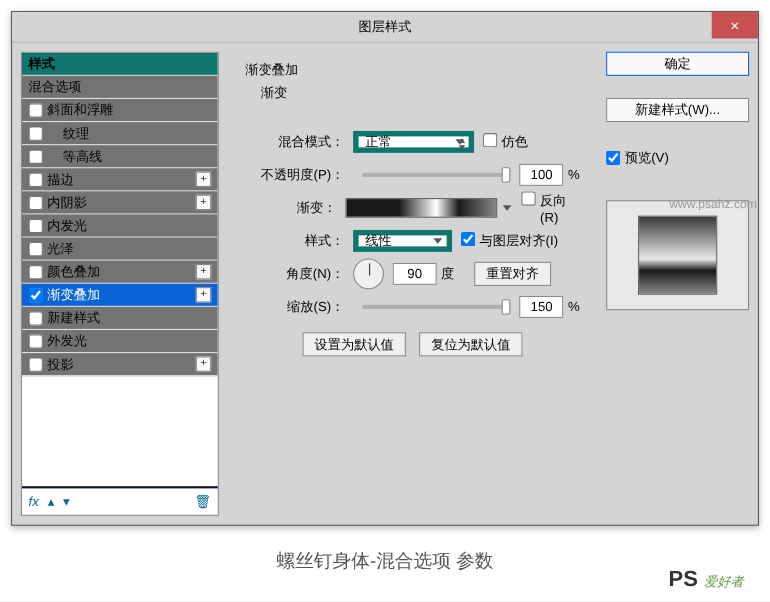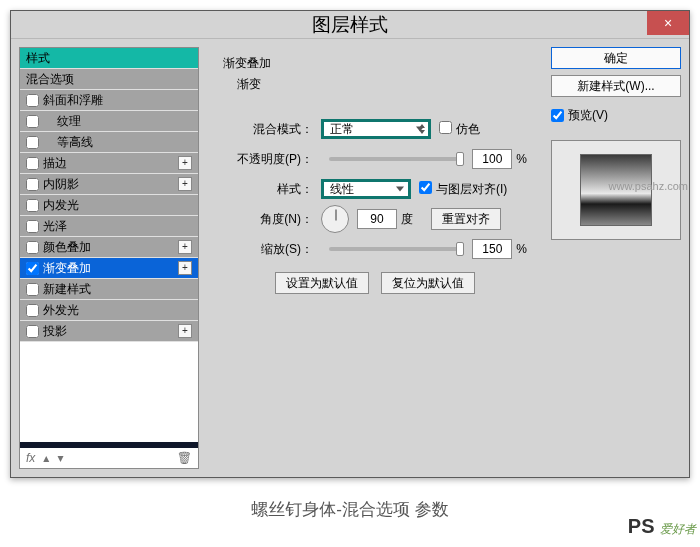--- a/index.html
+++ b/index.html
@@ -1,63 +1,63 @@
 <!DOCTYPE html>
 <html><head>
 <meta charset="utf-8">
 <style>
 *{box-sizing:border-box;margin:0;padding:0;font-family:"Microsoft YaHei","SimSun",sans-serif;font-size:12px}
 body{background:#fff;width:700px;height:547px;position:relative}
 .page{padding:10px}
 .dialog{width:680px;height:468px;background:#d4d4d4;border:1px solid #5a5a5a;box-shadow:0 2px 6px rgba(0,0,0,.3);margin:0 auto}
 .titlebar{height:28px;background:#d4d4d4;border-bottom:1px solid #b8b8b8;position:relative;display:flex;align-items:center;justify-content:center}
-.titlebar .title{font-size:19px}
+.titlebar .title{font-size:12px}
 .titlebar .close{position:absolute;right:0;top:0;width:42px;height:24px;background:#c75050;color:#fff;display:flex;align-items:center;justify-content:center;font-size:14px;cursor:pointer}
 .body{display:flex;padding:8px;gap:8px;height:calc(100% - 28px)}
 .styles-panel{width:180px;background:#fff;border:1px solid #8a8a8a;display:flex;flex-direction:column}
 .styles-list{flex:1;overflow:hidden}
-.style-row{height:21px;display:flex;align-items:center;padding:0 6px;border-bottom:1px solid #e0e0e0;background:#a3a3a3;position:relative}
-.style-row.header{background:#14b8a6;font-weight:normal}
+.style-row{height:21px;display:flex;align-items:center;padding:0 6px;border-bottom:1px solid #e0e0e0;background:#737373;position:relative}
+.style-row.header{background:#0f766e;font-weight:bold}
 .style-row.selected{background:#0a64d8;color:#fff}
 .style-row input[type=checkbox]{margin-right:4px}
 .style-row .indent{margin-left:14px}
 .style-row .plus{position:absolute;right:6px;width:14px;height:14px;border:1px solid #888;background:#f8f8f8;display:flex;align-items:center;justify-content:center;font-size:10px;line-height:1;cursor:pointer;color:#333}
 .style-row.selected .plus{background:#f8f8f8;color:#333}
-.styles-footer{height:26px;border-top:6px solid #0f172a;display:flex;align-items:center;padding:0 6px;gap:8px;color:#737373}
+.styles-footer{height:26px;border-top:2px solid #0f172a;display:flex;align-items:center;padding:0 6px;gap:8px;color:#0369a1}
 .styles-footer .trash{margin-left:auto}
 .center{flex:1;padding:8px 16px;position:relative}
 .section-title{font-size:12px;margin-bottom:4px}
 .sub-title{margin-left:14px;margin-bottom:25px}
 .form-row{display:flex;align-items:center;margin-bottom:8px;height:22px}
 .form-label{width:90px;text-align:right;margin-right:8px}
-.select{height:20px;border:3px solid #0f766e;background:#fff;padding:0 16px 0 6px;position:relative;min-width:90px;display:inline-flex;align-items:center}
+.select{height:20px;border:5px solid #0f766e;background:#fff;padding:0 16px 0 6px;position:relative;min-width:90px;display:inline-flex;align-items:center}
 .select::after{content:"";position:absolute;right:4px;top:50%;transform:translateY(-50%);border-left:4px solid transparent;border-right:4px solid transparent;border-top:5px solid #555}
 .select .updown{position:absolute;right:3px;top:2px;display:flex;flex-direction:column;gap:2px}
 .select .updown::before{content:"";border-left:3px solid transparent;border-right:3px solid transparent;border-bottom:4px solid #555}
 .select .updown::after{content:"";border-left:3px solid transparent;border-right:3px solid transparent;border-top:4px solid #555}
 .slider{flex:1;height:4px;background:#b0b0b0;position:relative;margin:0 8px;border-radius:2px;max-width:150px}
 .slider .thumb{position:absolute;top:-5px;width:8px;height:14px;background:#fff;border:1px solid #888;border-radius:2px}
 .num-input{width:40px;height:20px;border:1px solid #8a8a8a;background:#fff;text-align:center}
 .unit{margin-left:4px}
 .chk{display:inline-flex;align-items:flex-start;gap:4px;margin-left:8px}
 .gradient-strip{width:150px;height:18px;border:1px solid #666;background:linear-gradient(to right,#1a1a1a 0%,#1a1a1a 35%,#fff 60%,#1a1a1a 75%,#888 100%);position:relative}
 .gradient-strip::after{content:"";position:absolute;right:-14px;top:50%;transform:translateY(-50%);border-left:4px solid transparent;border-right:4px solid transparent;border-top:5px solid #555}
 .angle-dial{width:28px;height:28px;border:1px solid #888;border-radius:50%;background:#f0f0f0;position:relative}
 .angle-dial::after{content:"";position:absolute;width:11px;height:1px;background:#333;left:14px;top:14px;transform-origin:left center;transform:rotate(-90deg)}
 .btn{height:22px;padding:0 10px;border:1px solid #8a8a8a;background:#f0f0f0;display:inline-flex;align-items:center;cursor:pointer}
 .defaults{display:flex;gap:12px;justify-content:center;margin-top:12px}
-.right-panel{width:130px;display:flex;flex-direction:column;gap:6px}
+.right-panel{width:130px;display:flex;flex-direction:column;gap:20px}
 .right-panel .btn{width:100%;justify-content:center;background:#fafafa}
 .right-panel .btn.primary{border:1px solid #0a64d8}
 .preview-chk{display:flex;align-items:center;gap:4px;margin-top:4px}
 .preview-box{margin-top:10px;width:100%;height:100px;border:1px solid #888;background:#e8e8e8;display:flex;align-items:center;justify-content:center;padding:12px}
 .preview-grad{width:72px;height:72px;background:linear-gradient(to bottom,#3a3a3a,#e8e8e8 55%,#1a1a1a 70%,#888);border:1px solid #666}
 .caption{text-align:center;margin-top:20px;font-size:17px;color:#555}
 .watermark1{position:absolute;right:12px;top:180px;color:#999;font-size:11px}
-.watermark2{position:absolute;right:4px;bottom:8px;font-size:22px;color:#6a9a4a;font-style:italic;font-family:serif}
+.watermark2{position:absolute;right:24px;bottom:8px;font-size:22px;color:#6a9a4a;font-style:italic;font-family:serif}
 .watermark2 .ps{color:#333;font-weight:bold;font-style:normal;font-size:20px}
 </style>
 </head>
 <body>
 
 <div class="page">
 <div class="dialog">
   <div class="titlebar">
     <span class="title">图层样式</span>
     <div class="close">×</div>
@@ -153,20 +153,28 @@
 
       <div class="form-row">
         <span class="form-label">不透明度(P)：</span>
         <div class="slider">
               <div class="thumb" style="left:calc(100% - 8px)"></div>
             </div>
         <input class="num-input" value="100" style="">
         <span class="unit">%</span>
       </div>
 
+      <div class="form-row">
+        <span class="form-label">渐变：</span>
+        <div class="gradient-strip"></div>
+        <label class="chk" style="margin-left:22px">
+              <input type="checkbox" style="">
+              <span>反向(R)</span>
+            </label>
+      </div>
 
       <div class="form-row">
         <span class="form-label">样式：</span>
         <div class="select">
               <span>线性</span>
             </div>
         <label class="chk">
               <input type="checkbox" checked="" style="">
               <span>与图层对齐(I)</span>
             </label>

